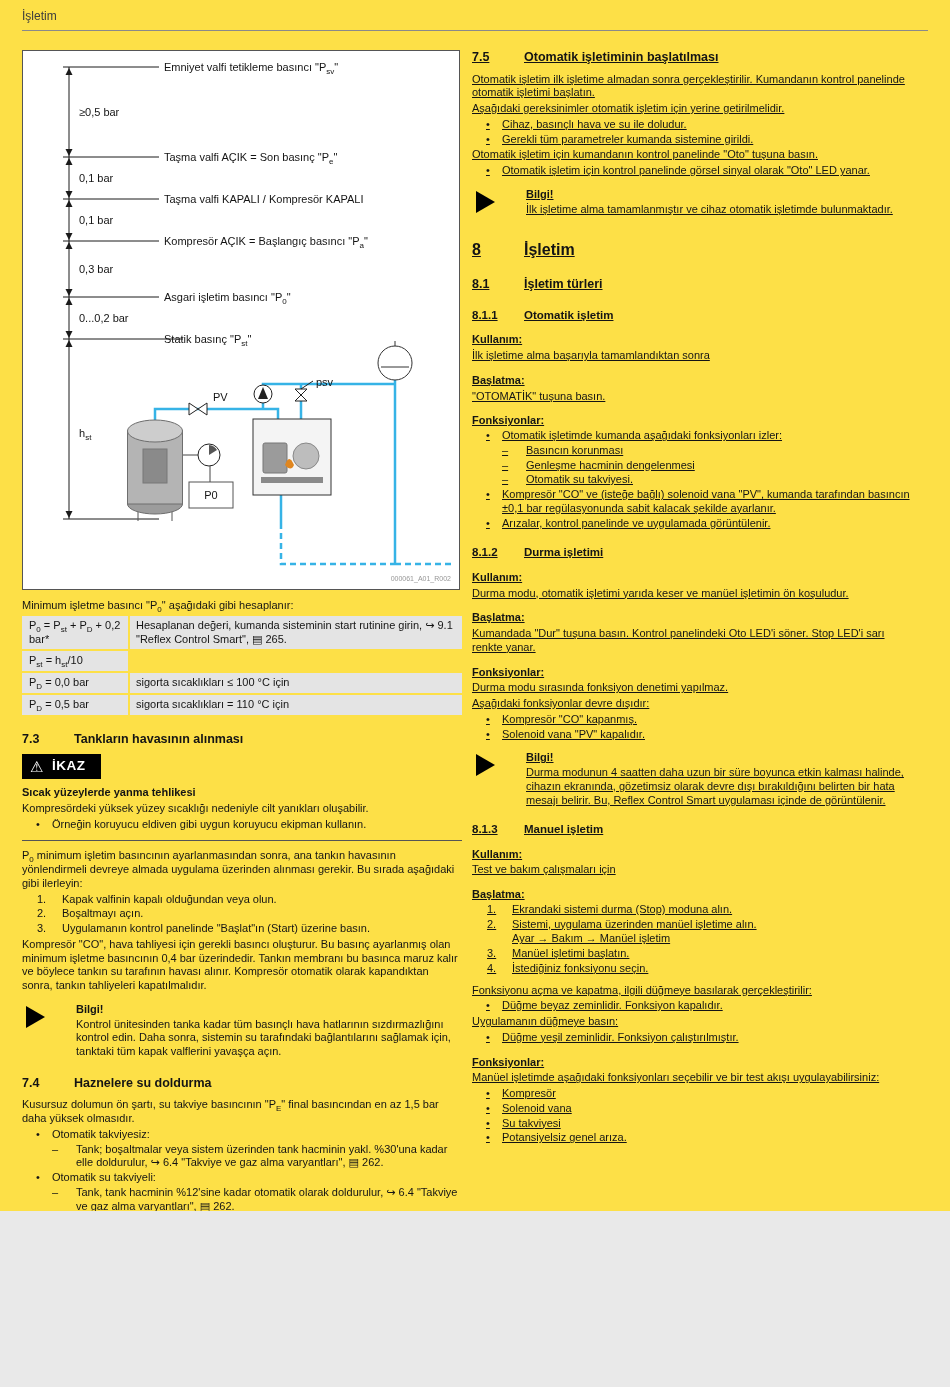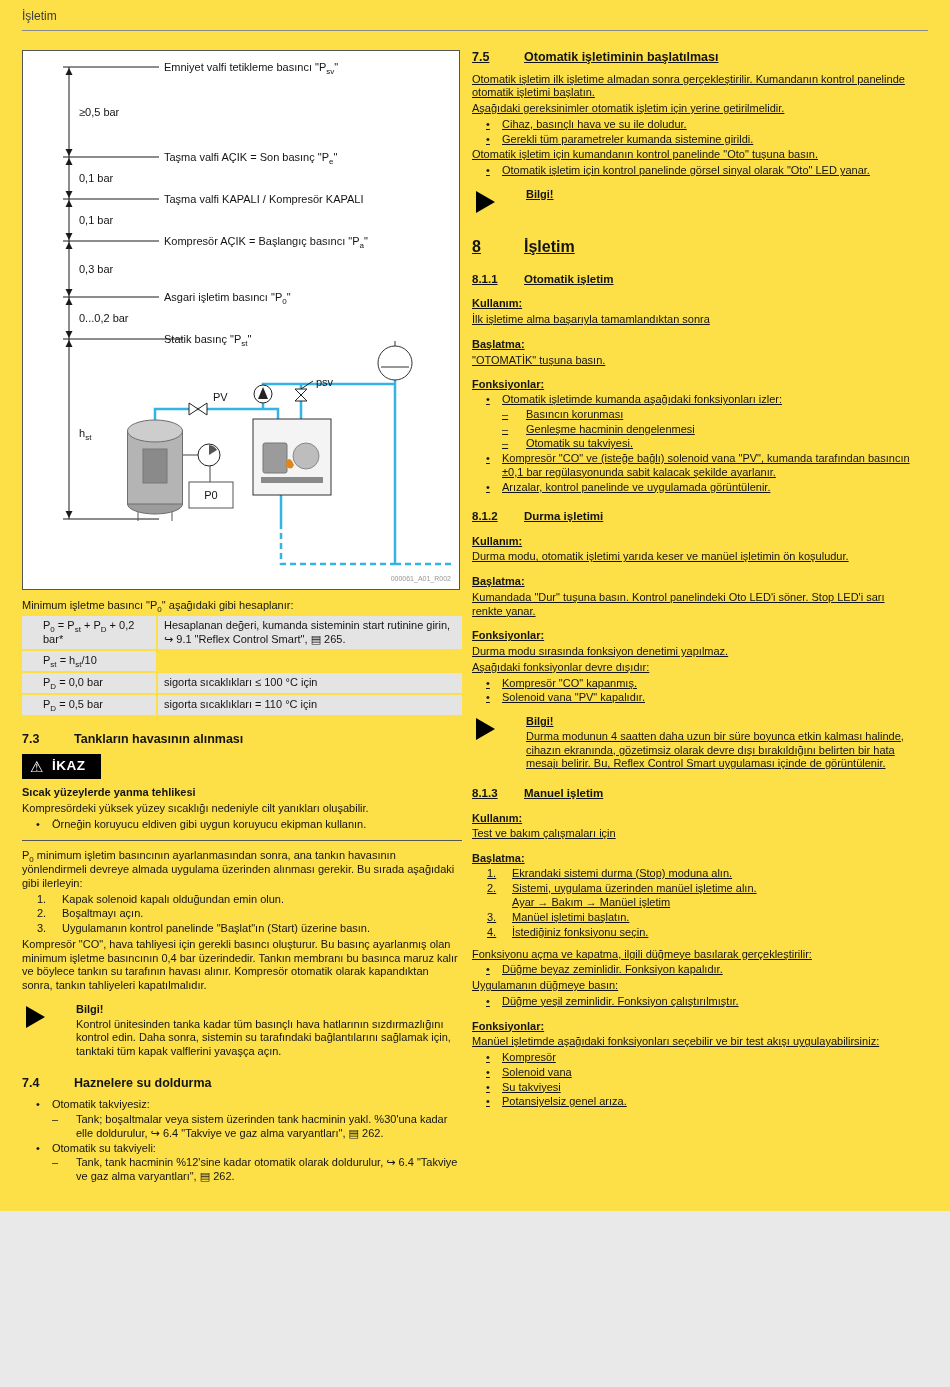--- a/index.html
+++ b/index.html
@@ -13,21 +13,21 @@
   .col-right{top:44px;left:472px;width:446px;text-decoration:underline;}
   p{margin:2px 0;}
   .mt8{margin-top:8px;}
   .diagram-box{border:1px solid #555;width:436px;height:538px;background:#fff;}
   .diagram-box svg text{font-family:"Liberation Sans","DejaVu Sans",sans-serif;font-size:11px;fill:#141414;}
   .diagram-box svg .subt{font-size:8px;}
   .diagram-box svg .tiny{font-size:7px;fill:#979797;}
   .intro{margin-top:9px;}
   .ptable{margin-top:3px;}
   .prow{display:flex;margin-bottom:2px;}
-  .pc1{flex:none;width:92px;background:#e4e4e4;padding:3px 21px;}
+  .pc1{flex:none;width:92px;background:#e4e4e4;padding:3px 7px;}
   .pc2{flex:1;background:#e4e4e4;padding:3px 6px;margin-left:2px;}
   .footnote{margin-top:3px;}
   .sec{display:flex;font-weight:bold;font-size:12.5px;margin:17px 0 7px;}
   .sec-sm{font-size:11.5px;margin:15px 0 4px;}
   .sec-big{font-size:16px;margin:24px 0 6px;}
   .sec .num{flex:none;width:52px;}
   .col-right > .sec:first-child{margin-top:6px;}
   .warn-sect{border-bottom:1px solid #555;padding-bottom:8px;}
   .warn-box{display:inline-flex;align-items:center;gap:8px;background:#000;color:#fff;
             font-weight:bold;font-size:13.5px;padding:4px 16px 4px 8px;letter-spacing:.5px;}
@@ -210,21 +210,21 @@
       <p>Kompresördeki yüksek yüzey sıcaklığı nedeniyle cilt yanıkları oluşabilir.</p>
       <div class="b-row">
         <span class="b-marker">•</span>
         <span class="b-text">Örneğin koruyucu eldiven gibi uygun koruyucu ekipman kullanın.</span>
       </div>
     </div>
 
     <p class="mt8">P<sub>0</sub> minimum işletim basıncının ayarlanmasından sonra, ana tankın havasının yönlendirmeli devreye almada uygulama üzerinden alınması gerekir. Bu sırada aşağıdaki gibi ilerleyin:</p>
     <div class="n-row">
       <span class="n-num">1.</span>
-      <span class="n-text">Kapak solenoid kapalı olduğundan emin olun.</span>
+      <span class="n-text">Kapak valfinin kapalı olduğundan veya olun.</span>
     </div>
     <div class="n-row">
       <span class="n-num">2.</span>
       <span class="n-text">Boşaltmayı açın.</span>
     </div>
     <div class="n-row">
       <span class="n-num">3.</span>
       <span class="n-text">Uygulamanın kontrol panelinde "Başlat"ın (Start) üzerine basın.</span>
     </div>
     <p>Kompresör "CO", hava tahliyesi için gerekli basıncı oluşturur. Bu basınç ayarlanmış olan minimum işletme basıncının 0,4 bar üzerindedir. Tankın membranı bu basınca maruz kalır ve böylece tankın su tarafının havası alınır. Kompresör otomatik olarak kapandıktan sonra, tankın tahliyeleri kapatılmalıdır.</p>
@@ -236,20 +236,21 @@
       <div class="note-body">
         <div class="note-title">Bilgi!</div>
         <div>Kontrol ünitesinden tanka kadar tüm basınçlı hava hatlarının sızdırmazlığını kontrol edin. Daha sonra, sistemin su tarafındaki bağlantılarını sağlamak için, tanktaki tüm kapak valflerini yavaşça açın.</div>
       </div>
     </div>
 
     <div class="sec">
       <span class="num">7.4</span>
       <span>Haznelere su doldurma</span>
     </div>
+    <p>Kusursuz dolumun ön şartı, su takviye basıncının "P<sub>E</sub>" final basıncından en az 1,5 bar daha yüksek olmasıdır.</p>
     <div class="b-row">
       <span class="b-marker">•</span>
       <span class="b-text">Otomatik takviyesiz:</span>
     </div>
     <div class="d-row">
       <span class="d-marker">–</span>
       <span class="d-text">Tank; boşaltmalar veya sistem üzerinden tank hacminin yakl. %30'una kadar elle doldurulur, ↪ 6.4 "Takviye ve gaz alma varyantları", ▤ 262.</span>
     </div>
     <div class="b-row">
       <span class="b-marker">•</span>
@@ -281,26 +282,31 @@
     <div class="b-row">
       <span class="b-marker">•</span>
       <span class="b-text">Otomatik işletim için kontrol panelinde görsel sinyal olarak "Oto" LED yanar.</span>
     </div>
     <div class="note">
       <div class="note-icon-wrap">
           <div class="note-tri"></div>
         </div>
       <div class="note-body">
         <div class="note-title">Bilgi!</div>
+        <div>İlk işletime alma tamamlanmıştır ve cihaz otomatik işletimde bulunmaktadır.</div>
       </div>
     </div>
 
     <div class="sec sec-big">
       <span class="num">8</span>
       <span>İşletim</span>
+    </div>
+    <div class="sec">
+      <span class="num">8.1</span>
+      <span>İşletim türleri</span>
     </div>
     <div class="sec sec-sm">
       <span class="num">8.1.1</span>
       <span>Otomatik işletim</span>
     </div>
 
     <div class="subhead">Kullanım:</div>
     <p>İlk işletime alma başarıyla tamamlandıktan sonra</p>
     <div class="subhead">Başlatma:</div>
     <p>"OTOMATİK" tuşuna basın.</p>

